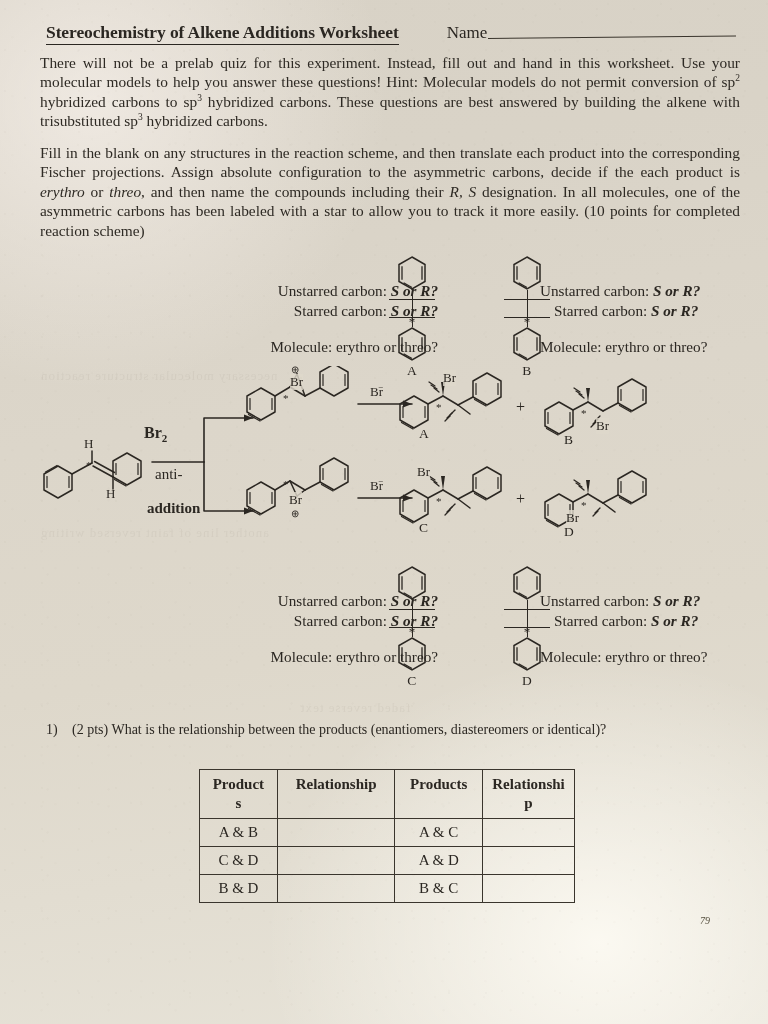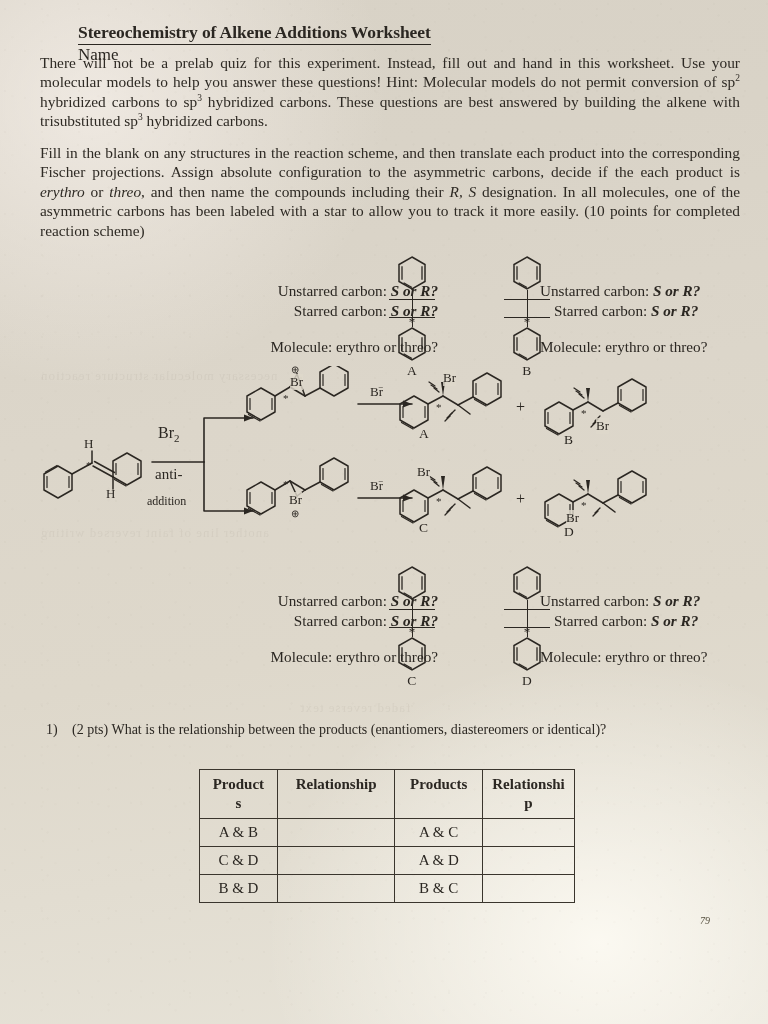--- a/index.html
+++ b/index.html
@@ -48,34 +48,33 @@
 
   .content { position: absolute; inset: 0; }
 
   
   #title-row {
     position: absolute;
     left: 46px; top: 22px;
     width: 690px;
     display: flex;
     align-items: baseline;
-    flex-direction: column;
   }
   #doc-title {
     font-size: 17.5px;
     font-weight: bold;
     letter-spacing: -0.1px;
     border-bottom: 1.4px solid #2b2722;
     padding-bottom: 1px;
     white-space: nowrap;
   }
   #name-wrap {
-    margin-left: 32px;
+    margin-left: 48px;
     display: flex;
-    align-items: flex-end;
+    align-items: flex-start;
     flex: 1;
   }
   #name-label { font-size: 17px; white-space: nowrap; }
   #name-line {
     flex: 1;
     margin-left: 1px;
     height: 15px;
     border-bottom: 1.6px solid #3a352d;
     transform: rotate(-0.55deg);
     transform-origin: left bottom;
@@ -457,23 +456,23 @@
             <line x1="600" y1="142" x2="595" y2="147"></line>
             <line x1="598" y1="145" x2="593" y2="150"></line>
           </g>
         </g>
       </svg>
 
       <span class="slabel" style="left:84px; top:70px; font-size:13px;">H</span>
       <span class="slabel" style="left:106px; top:120px; font-size:13px;">H</span>
       <span class="slabel" style="left:86px; top:93px; font-size:11px;">*</span>
 
-      <span class="slabel" style="left:158px; top:58px; font-size:16px;"><span>Br</span><sub style="font-size:11px;">2</sub></span>
+      <span class="slabel" style="left:144px; top:58px; font-size:16px;font-weight:bold;"><span>Br</span><sub style="font-size:11px;">2</sub></span>
       <span class="slabel" style="left:155px; top:100px; font-size:15px;">anti-</span>
-      <span class="slabel" style="left:147px; top:128px; font-size:12px;">addition</span>
+      <span class="slabel" style="left:147px; top:134px; font-size:15px;font-weight:bold;">addition</span>
 
       <span class="slabel" style="left:291px; top:-2px; font-size:10px;">⊕</span>
       <span class="slabel" style="left:290px; top:8px; font-size:13px; background:rgba(222,216,203,0.82);">Br</span>
       <span class="slabel" style="left:283px; top:26px; font-size:11px;">*</span>
 
       <span class="slabel" style="left:370px; top:18px; font-size:13px;">Br</span>
       <span class="slabel" style="left:378px; top:16px; font-size:9px;">−</span>
 
       <span class="slabel" style="left:443px; top:4px; font-size:13px; background:rgba(222,216,203,0.82);">Br</span>
       <span class="slabel" style="left:436px; top:35px; font-size:11px;">*</span>

